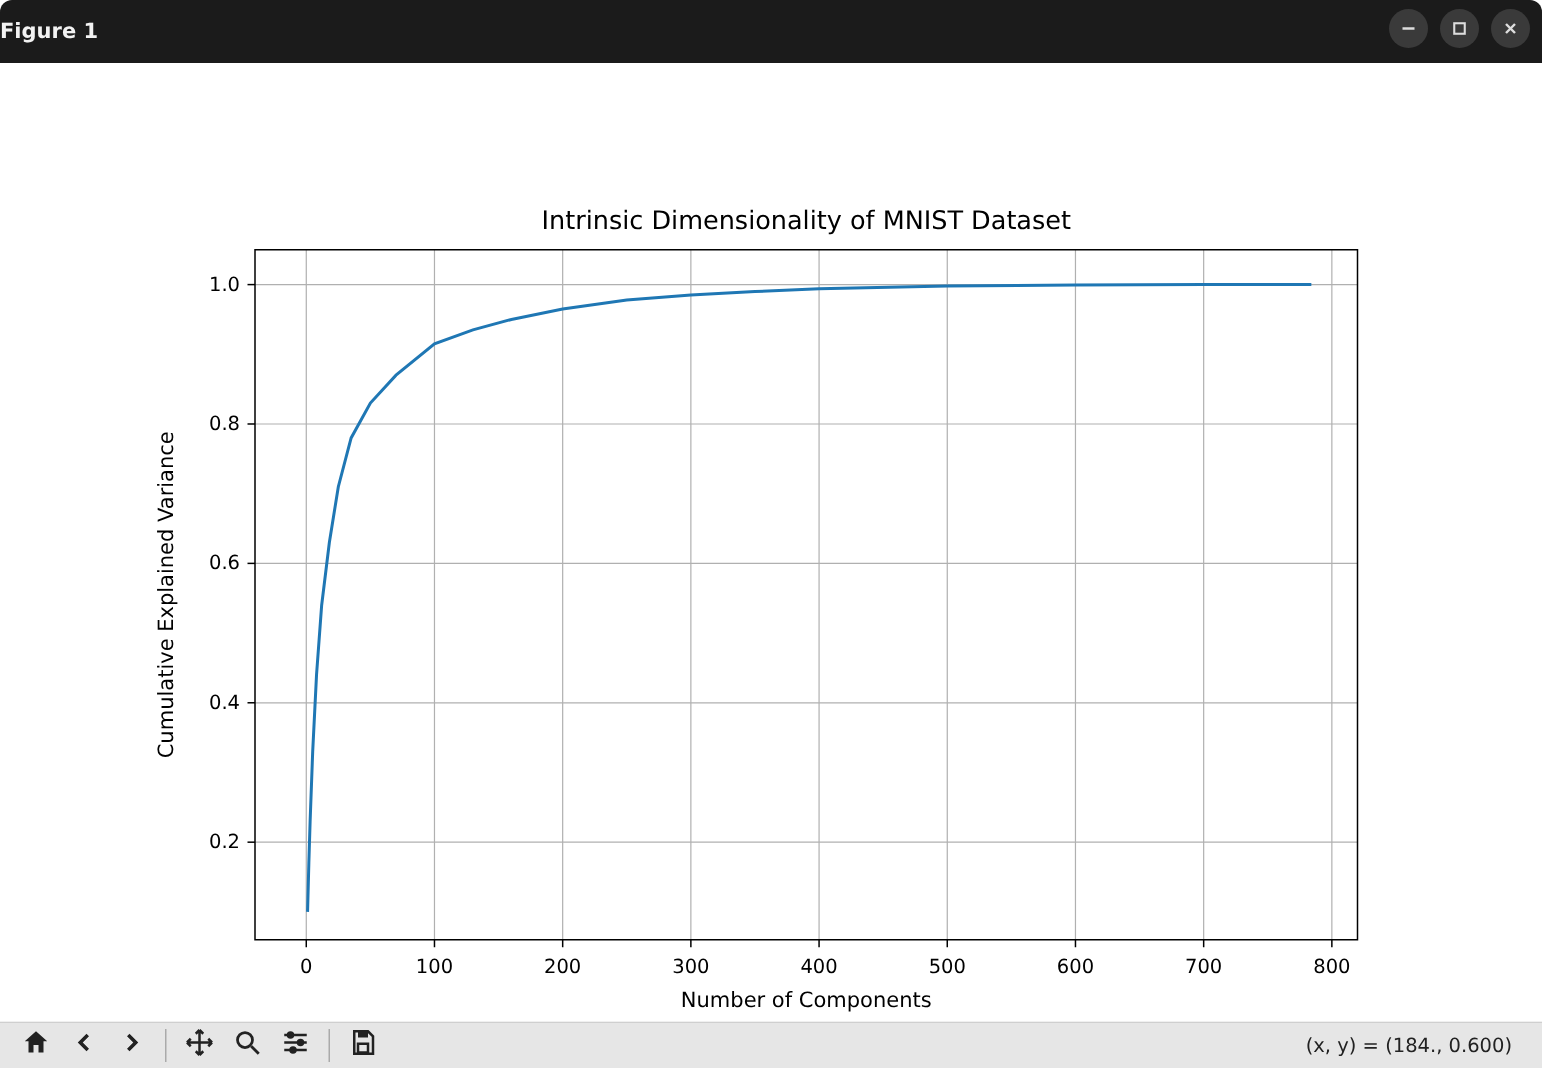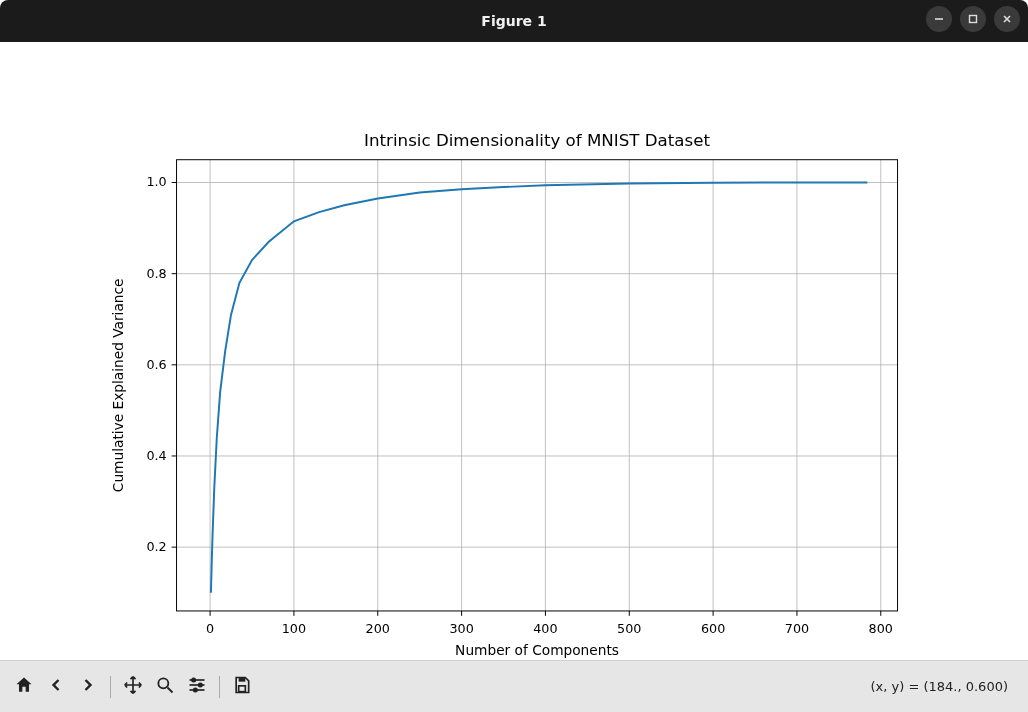--- a/index.html
+++ b/index.html
@@ -12,21 +12,20 @@
     display: flex;
     flex-direction: column;
   }
   
   .titlebar {
     height: 42px;
     background: #1b1b1b;
     color: #f2f2f2;
     display: flex;
     align-items: center;
-    justify-content: center;
     position: relative;
     border-top-left-radius: 8px;
     border-top-right-radius: 8px;
     font-weight: 600;
     font-size: 14px;
   }
   .titlebar .win-controls {
     position: absolute;
     right: 8px;
     top: 6px;
@@ -53,21 +52,21 @@
     position: relative;
   }
   .plot-svg {
     position: absolute;
     left: 0; top: 0;
     width: 100%;
     height: 100%;
   }
   
   .toolbar {
-    height: 52px;
+    height: 31px;
     background: #e6e6e6;
     border-top: 1px solid #cfcfcf;
     display: flex;
     align-items: center;
     padding: 0 10px;
     gap: 4px;
     font-size: 13px;
     color: #222;
     text-align: right;
   }

